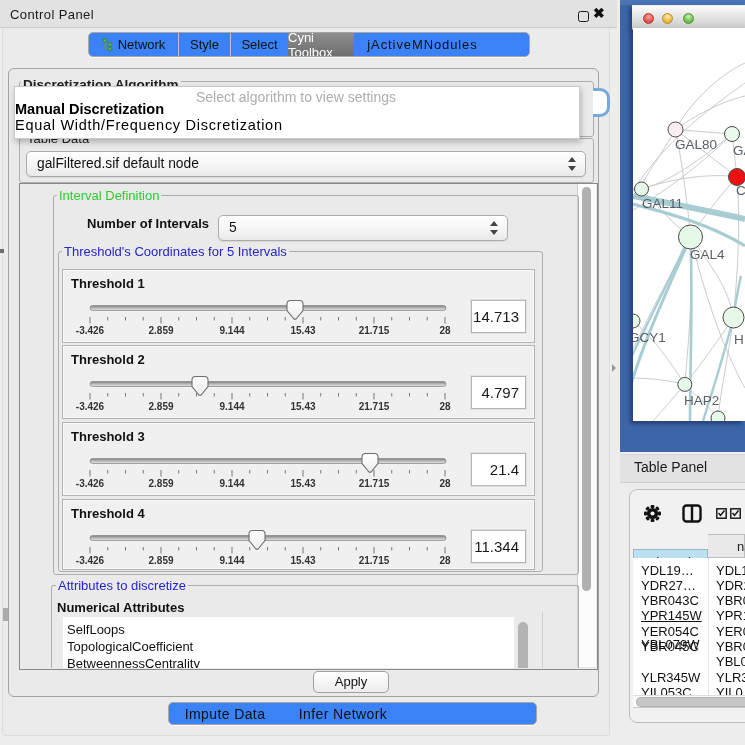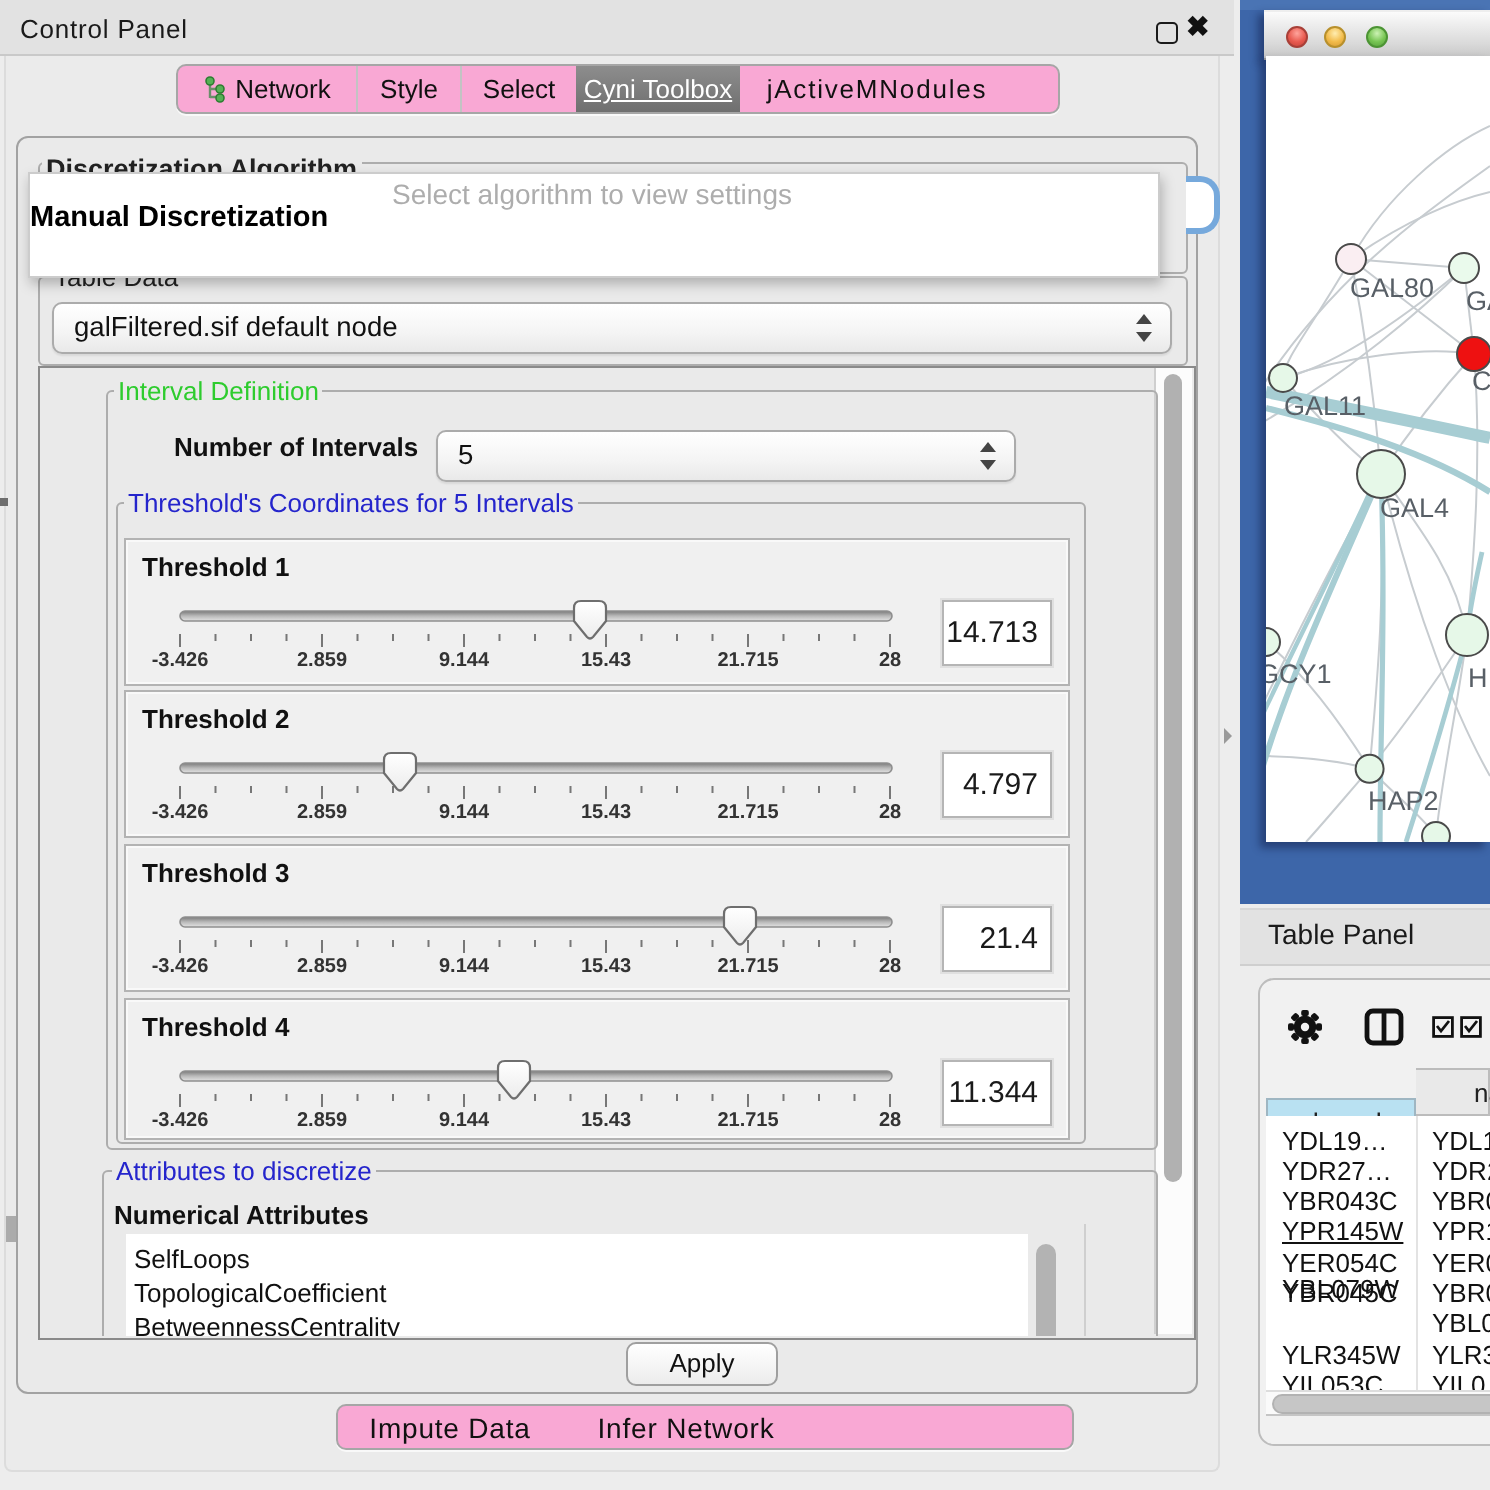--- a/index.html
+++ b/index.html
@@ -10,21 +10,21 @@
   .combo{position:absolute;background:linear-gradient(#ffffff,#f4f4f4 60%,#e9e9e9);border:1px solid #ababab;border-radius:5px;box-shadow:0 1px 1px rgba(0,0,0,.08);}
   .combo .ctext{position:absolute;left:10px;top:4px;font-size:13.8px;color:#111;}
   .arrows{position:absolute;width:9px;height:14px;}
   .arrows:before{content:"";position:absolute;left:0;top:0;border-left:4.5px solid transparent;border-right:4.5px solid transparent;border-bottom:5px solid #444;}
   .arrows:after{content:"";position:absolute;left:0;bottom:0;border-left:4.5px solid transparent;border-right:4.5px solid transparent;border-top:5px solid #444;}
   .tpanel{position:absolute;left:62px;width:471px;background:#f0f0f0;border:1px solid #b3b3b3;box-shadow:inset 0 0 0 1px rgba(255,255,255,.6);}
   .ttitle{position:absolute;left:8px;top:6px;font-size:13px;font-weight:bold;color:#111;}
   .tfield{position:absolute;left:408px;top:30px;width:47px;height:31px;background:#fff;border:1px solid #b5b5b5;font-size:15px;color:#1a1a1a;text-align:right;line-height:31px;padding-right:6px;box-shadow:0 0 0 1px #e0e0e0;}
   .ticklabels{position:absolute;top:55px;left:0;width:471px;height:12px;font-size:10px;font-weight:bold;color:#333;}
   .ticklabels span{position:absolute;transform:translateX(-50%);}
-  .tabbar{position:absolute;background:#f9a8d4;border:1px solid #a6a6a6;border-radius:5px;display:flex;align-items:stretch;overflow:hidden;box-shadow:0 1px 0 rgba(255,255,255,.7);}
+  .tabbar{position:absolute;background:#3b82f6;border:1px solid #a6a6a6;border-radius:5px;display:flex;align-items:stretch;overflow:hidden;box-shadow:0 1px 0 rgba(255,255,255,.7);}
   .tab{font-size:13px;color:#111;display:flex;align-items:center;justify-content:center;position:relative;}
   .tab.sel{background:linear-gradient(#8d8d8d,#6f6f6f);color:#fff;}
   .tsep{width:1px;background:#c3c3c3;margin:0;}
   .rowtxt{position:absolute;font-size:13px;color:#111;white-space:nowrap;}
 </style>
 </head>
 <body>
 <div id="page">
 
   <div class="abs" style="left:2px;top:27px;width:606px;height:708px;background:#ebebeb;border:1px solid #dcdcdc;border-top:none;border-radius:0 0 4px 4px;"></div>
@@ -41,21 +41,21 @@
         <circle cx="3" cy="2.5" r="2" fill="#55b055" stroke="#2e7d32" stroke-width="0.8"></circle>
         <circle cx="8" cy="6.5" r="2" fill="#55b055" stroke="#2e7d32" stroke-width="0.8"></circle>
         <circle cx="8" cy="11" r="2" fill="#55b055" stroke="#2e7d32" stroke-width="0.8"></circle>
       </svg>
       Network
     </div>
     <div class="tsep"></div>
     <div class="tab" style="width:51px;">Style</div>
     <div class="tsep"></div>
     <div class="tab" style="width:57px;">Select</div>
-    <div class="tab sel" style="width:82px;text-decoration:underline;">Cyni Toolbox</div>
+    <div class="tab sel" style="width:66px;">Cyni Toolbox</div>
     <div class="tab" style="width:137px;padding-right:21px;letter-spacing:0.9px;">jActiveMNodules</div>
   </div>
 
   <div class="abs" style="left:8px;top:68px;width:589px;height:627px;background:#eaeaea;border:1px solid #a2a2a2;border-radius:6px;"></div>
 
   <div class="abs" style="left:19px;top:81px;width:573px;height:54px;border:1px solid #adadad;border-radius:3px;"></div>
   <div class="abs" style="left:21px;top:77px;font-size:13.5px;font-weight:bold;color:#222;background:#eaeaea;padding:0 2px;">Discretization Algorithm</div>
 
   <div class="abs" style="left:593px;top:88px;width:14px;height:23px;background:#fff;border:3.5px solid #76a9dc;border-left:none;border-radius:0 10px 10px 0;"></div>
 
@@ -291,20 +291,21 @@
   <div class="abs" style="left:313px;top:671px;width:74px;height:20px;background:linear-gradient(#ffffff,#ececec);border:1px solid #9f9f9f;border-radius:5px;text-align:center;font-size:13px;line-height:19px;color:#111;">Apply</div>
 
   <div class="tabbar" style="left:168px;top:702px;width:367px;height:21px;font-size:14px;letter-spacing:0.4px;">
     <div class="tab" style="width:112px;font-size:14px;">Impute Data</div>
     <div class="tab" style="width:124px;font-size:14px;">Infer Network</div>
   </div>
 
   <div class="abs" style="left:14px;top:86px;width:564px;height:51px;background:#fff;border:1px solid #cccccc;box-shadow:1px 3px 6px rgba(0,0,0,.25);z-index:30;"></div>
   <div class="abs" style="left:0;top:89px;width:592px;text-align:center;font-size:14px;color:#adadad;z-index:31;">Select algorithm to view settings</div>
   <div class="abs" style="left:15px;top:101px;font-size:14.5px;font-weight:bold;color:#000;z-index:31;">Manual Discretization</div>
+  <div class="abs" style="left:15px;top:117px;font-size:14.5px;letter-spacing:0.72px;color:#000;z-index:31;">Equal Width/Frequency Discretization</div>
 
   <div class="abs" style="left:0;top:249px;width:4px;height:4px;background:#6e6e6e;"></div>
   <div class="abs" style="left:3px;top:608px;width:5px;height:13px;background:#ababab;"></div>
   <div class="abs" style="left:612px;top:364px;width:0;height:0;border-top:4px solid transparent;border-bottom:4px solid transparent;border-left:4px solid #9a9a9a;"></div>
 
   <div class="abs" style="left:620px;top:0;width:125px;height:452px;background:#3d66a9;"></div>
   <div class="abs" style="left:620px;top:0;width:125px;height:5px;background:#4a74b4;"></div>
 
   <div class="abs" style="left:632px;top:5px;width:113px;height:23px;background:linear-gradient(#fbfbfb,#d9d9d9 70%,#c6c6c6);border-top:1px solid #eee;border-bottom:1px solid #9e9e9e;box-shadow:-3px 2px 4px rgba(10,20,60,.45);"></div>
   <div class="abs" style="left:642.5px;top:12.5px;width:9px;height:9px;border-radius:50%;background:radial-gradient(circle at 50% 30%, #ffa49c, #e85a4f 55%, #c44238);border:0.5px solid #a84038;"></div>

